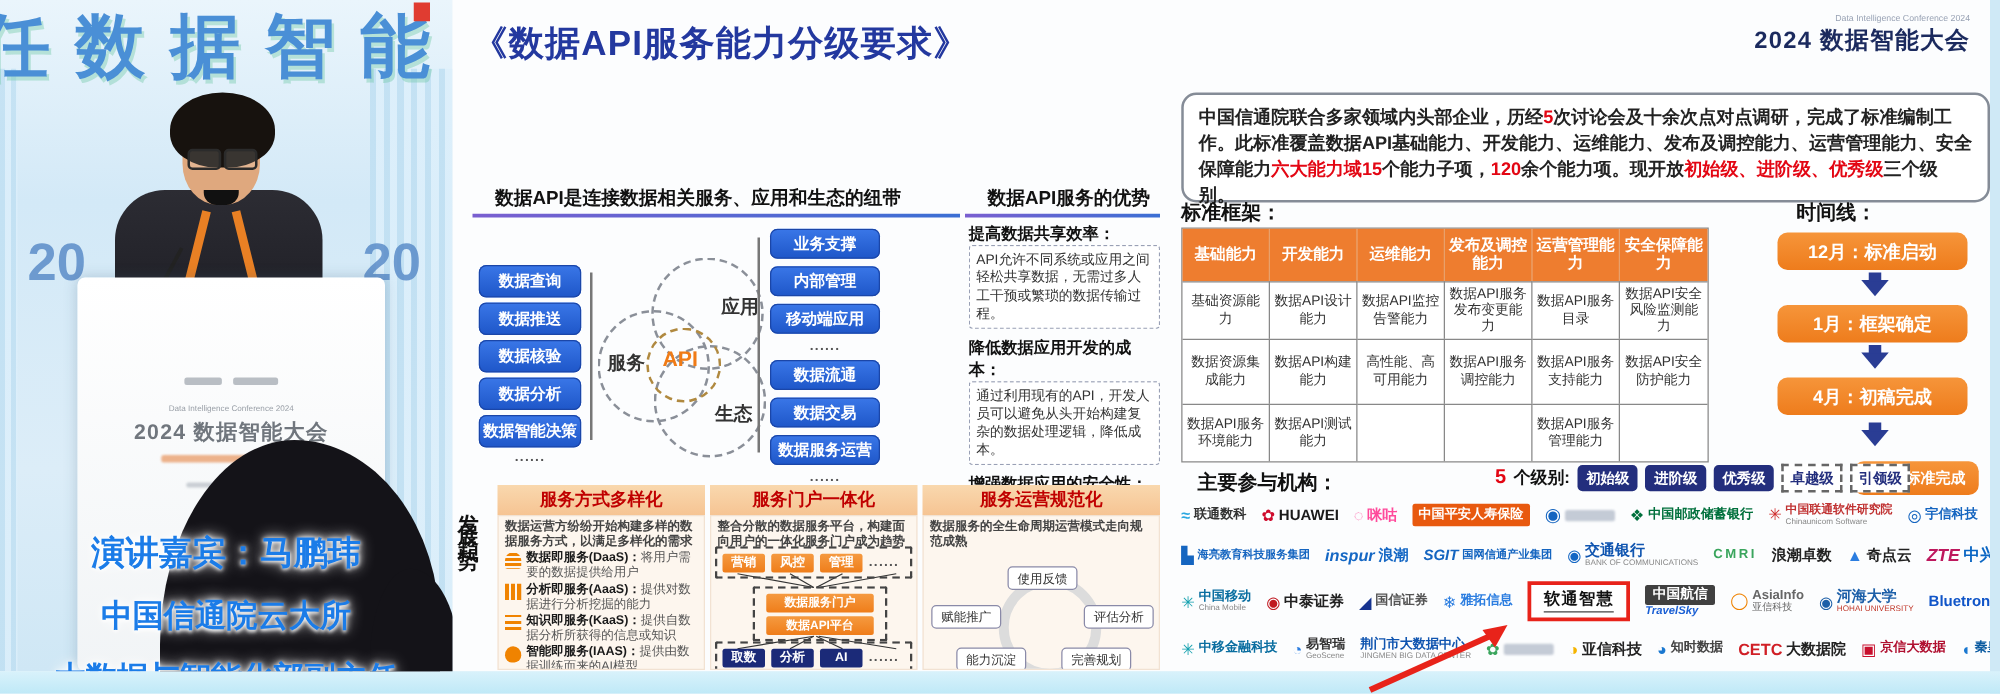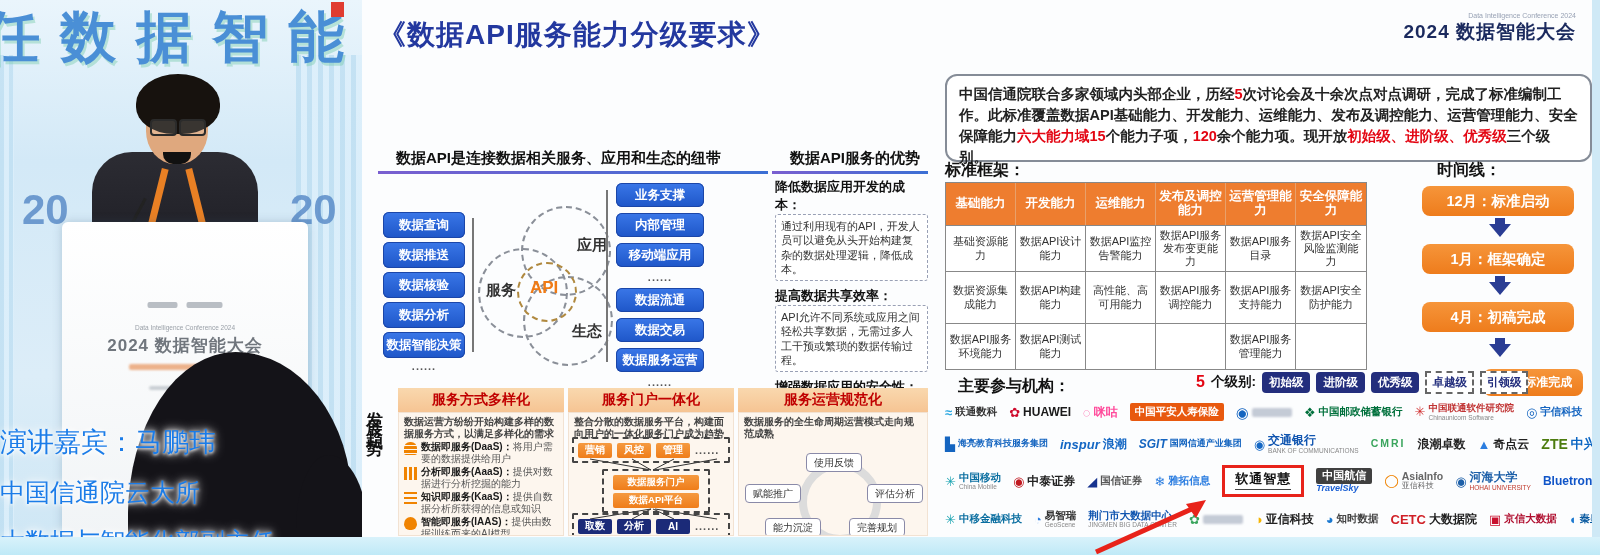--- a/index.html
+++ b/index.html
@@ -39,21 +39,21 @@
   .pod-small{position:absolute;top:102px;width:100%;text-align:center;font-size:6.5px;color:#9aa0a8}
   .pod-title{position:absolute;top:112px;width:100%;text-align:center;font-size:17px;font-weight:800;color:#70767d;letter-spacing:1px}
   .pod-sub{position:absolute;top:142px;left:50%;transform:translateX(-50%);width:112px;height:6px;background:#e8945c;opacity:.7;filter:blur(1px);border-radius:2px}
   .pod-line{position:absolute;top:164px;left:50%;transform:translateX(-50%);width:72px;height:4px;background:#c9ced4;filter:blur(1px);border-radius:2px}
 
   .aud{position:absolute;background:#141318;z-index:6}
   .aud.a1{left:128px;top:352px;width:224px;height:210px;border-radius:48% 52% 0 0/78% 72% 0 0}
   .aud.a2{left:296px;top:455px;width:72px;height:105px;border-radius:45% 55% 0 0/70% 75% 0 0}
 
   .caps{position:absolute;left:0;top:424px;width:362px;display:flex;flex-direction:column;gap:16px;z-index:9}
-  .cap{color:#1b7ce8;font-weight:400;white-space:nowrap;
+  .cap{text-align:center;color:#1b7ce8;font-weight:700;white-space:nowrap;
     text-shadow:0 0 6px #fff,0 0 12px #fff,0 1px 3px rgba(255,255,255,.95)}
   .cap:nth-child(1){font-size:27px}
   .cap:nth-child(2){font-size:25px}
   .cap:nth-child(3){font-size:25px}
 
   
   .slide{position:absolute;left:362px;top:0;width:1230px;height:537px;background:#fcfdfe}
   .slide-title{position:absolute;left:16px;top:16px;font-size:28px;font-weight:800;color:#23389f;letter-spacing:1px}
   .conf{position:absolute;right:16px;top:12px;text-align:right}
   .conf-small{font-size:7px;color:#98a2b4}
@@ -265,27 +265,27 @@
       <div class="vbtn">数据流通</div><div class="vbtn">数据交易</div><div class="vbtn">数据服务运营</div>
     </div>
     <div class="dots">......</div>
   </div>
 
   <div class="sec-title" style="left:428px;top:149px">数据API服务的优势</div>
   <div class="sec-line" style="left:410px;width:156px"></div>
   <div class="adv-col">
 
       <div>
+        <div class="adv-label">提高数据共享效率：</div>
+        <div class="adv-box">API允许不同系统或应用之间轻松共享数据，无需过多人工干预或繁琐的数据传输过程。</div>
+      </div>
+
+      <div>
         <div class="adv-label">降低数据应用开发的成本：</div>
         <div class="adv-box">通过利用现有的API，开发人员可以避免从头开始构建复杂的数据处理逻辑，降低成本。</div>
-      </div>
-
-      <div>
-        <div class="adv-label">提高数据共享效率：</div>
-        <div class="adv-box">API允许不同系统或应用之间轻松共享数据，无需过多人工干预或繁琐的数据传输过程。</div>
       </div>
 
       <div>
         <div class="adv-label">增强数据应用的安全性：</div>
         <div class="adv-box">API通常配备有严格的安全措施，如身份验证、授权和加密，有助于防止数据泄露。</div>
       </div>
 
   </div>
 
   <div class="tr-side">发展趋势</div>
@@ -521,21 +521,21 @@
 
       <span class="org">
         <b class="og" style="color: rgb(43, 125, 224);">▲</b>
         <span class="otw">
           <span class="ot" style="color: rgb(34, 34, 34); font-weight: 800; font-size: 12px;">奇点云</span>
 
         </span>
       </span>
 
       <span class="org">
-        <b class="og" style="color: #4d7c0f; font-weight: 800; font-size: 14px;">ZTE</b>
+        <b class="og" style="color: #be185d; font-weight: 800; font-size: 14px; font-style: italic;">ZTE</b>
         <span class="otw">
           <span class="ot" style="color: rgb(11, 102, 195); font-weight: 800; font-size: 13px;">中兴</span>
 
         </span>
       </span>
 
   </div>
   <div class="org-row r3">
 
       <span class="org">

